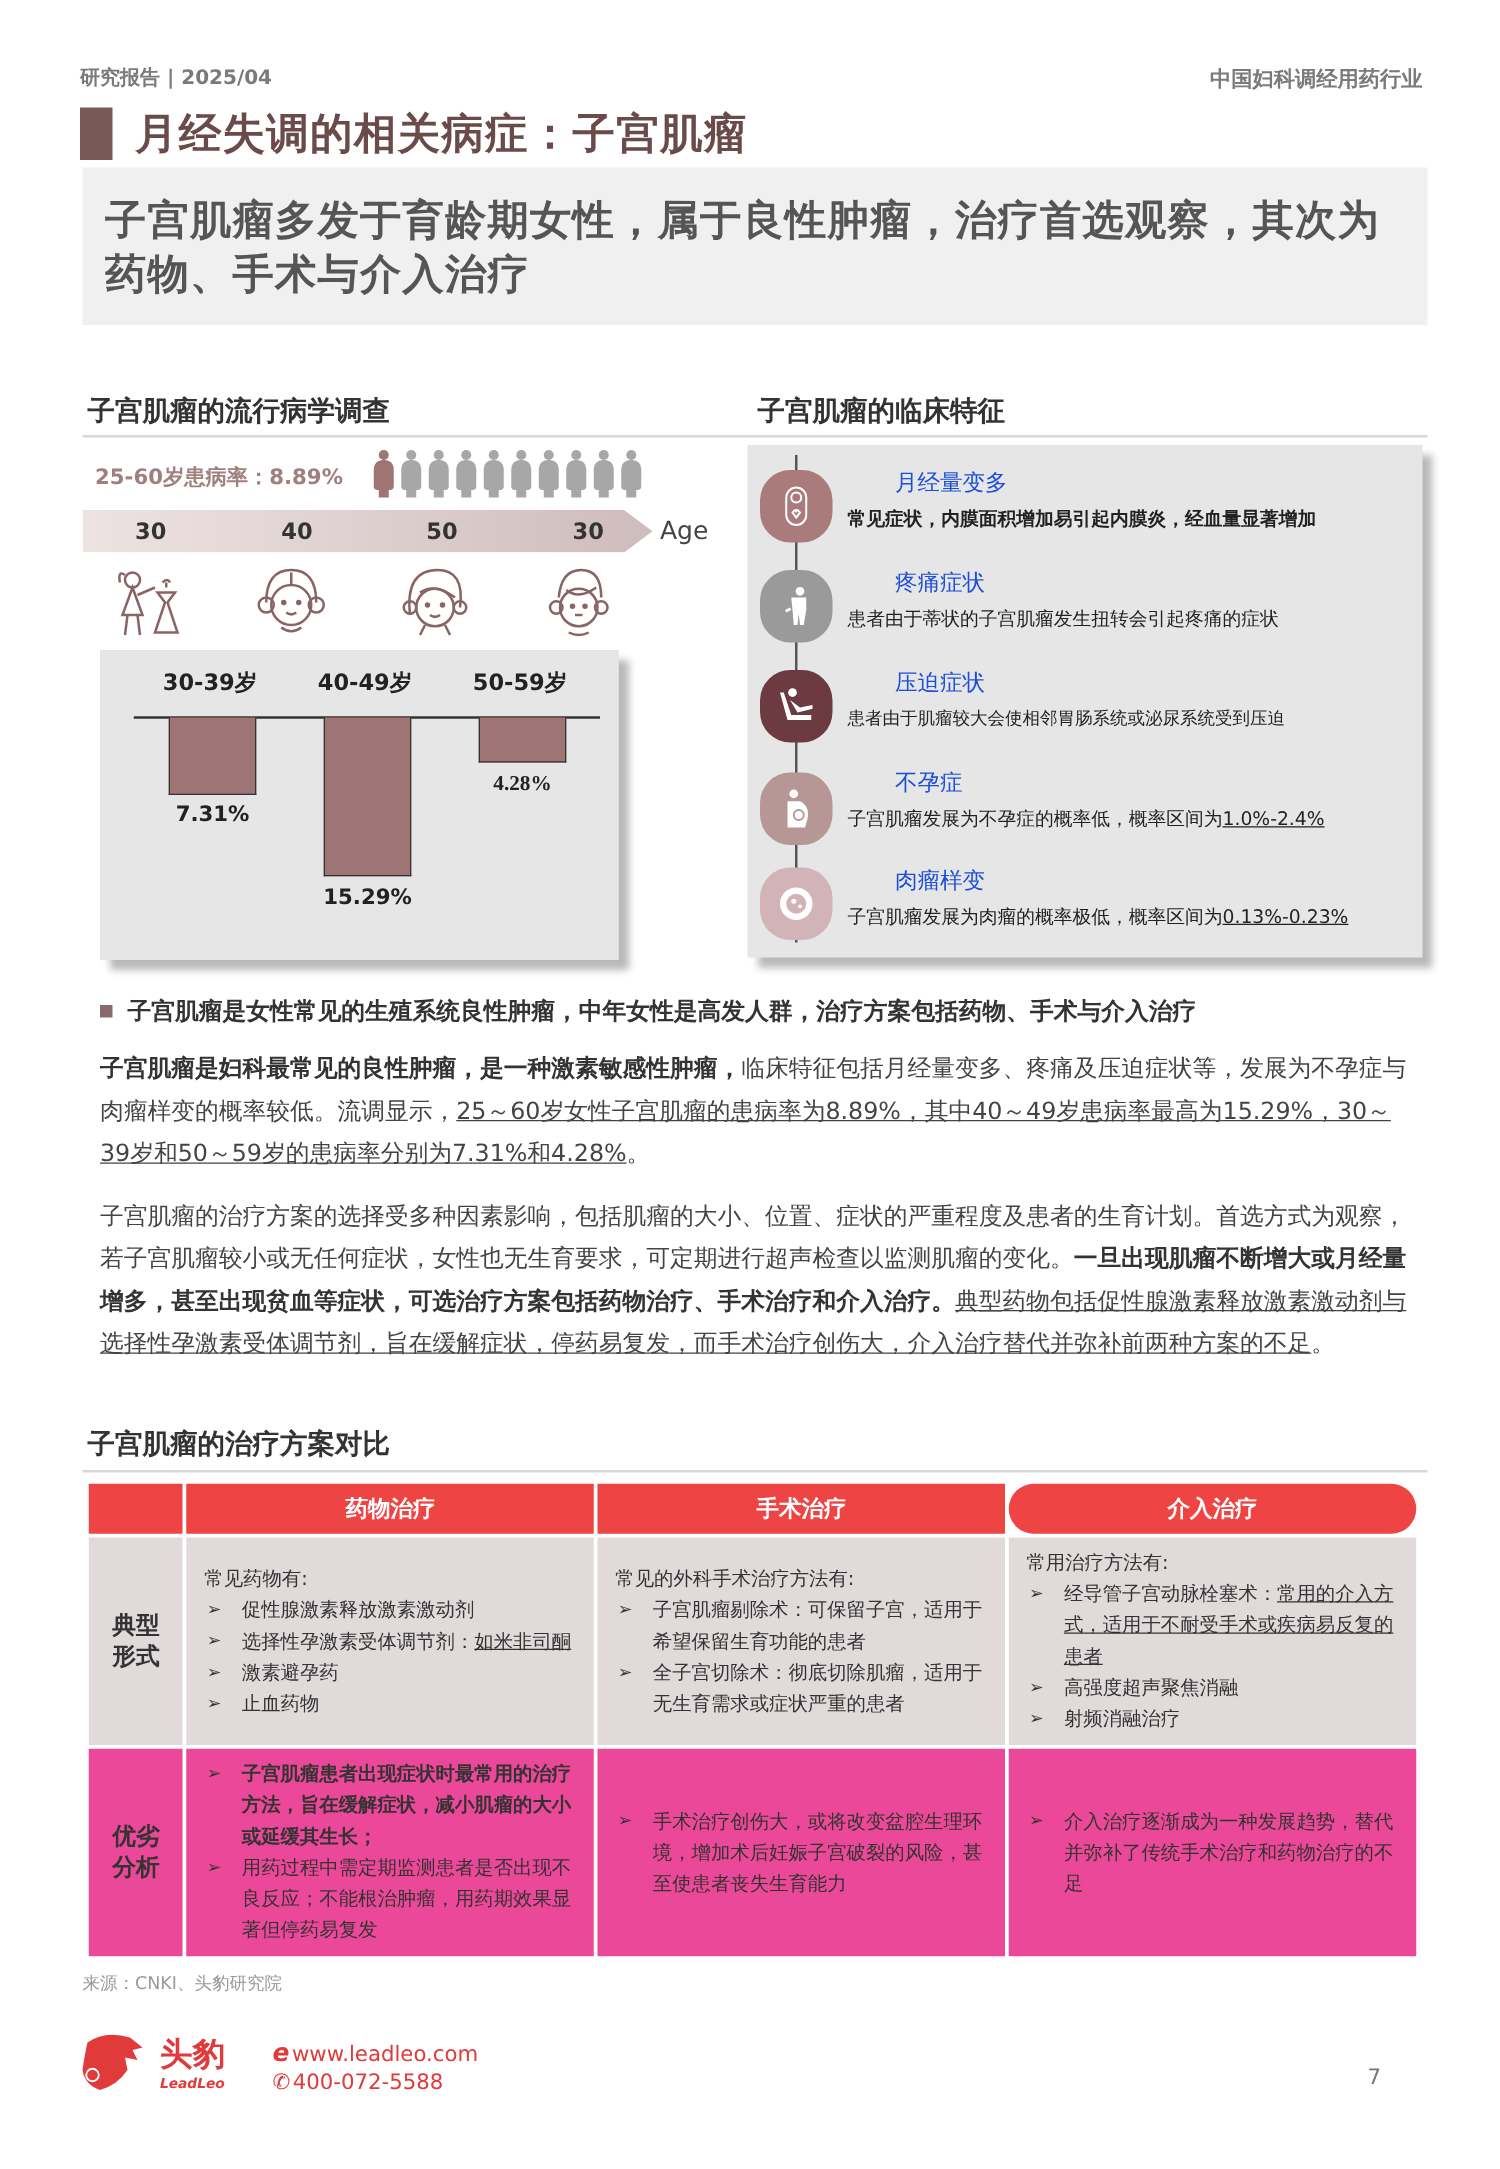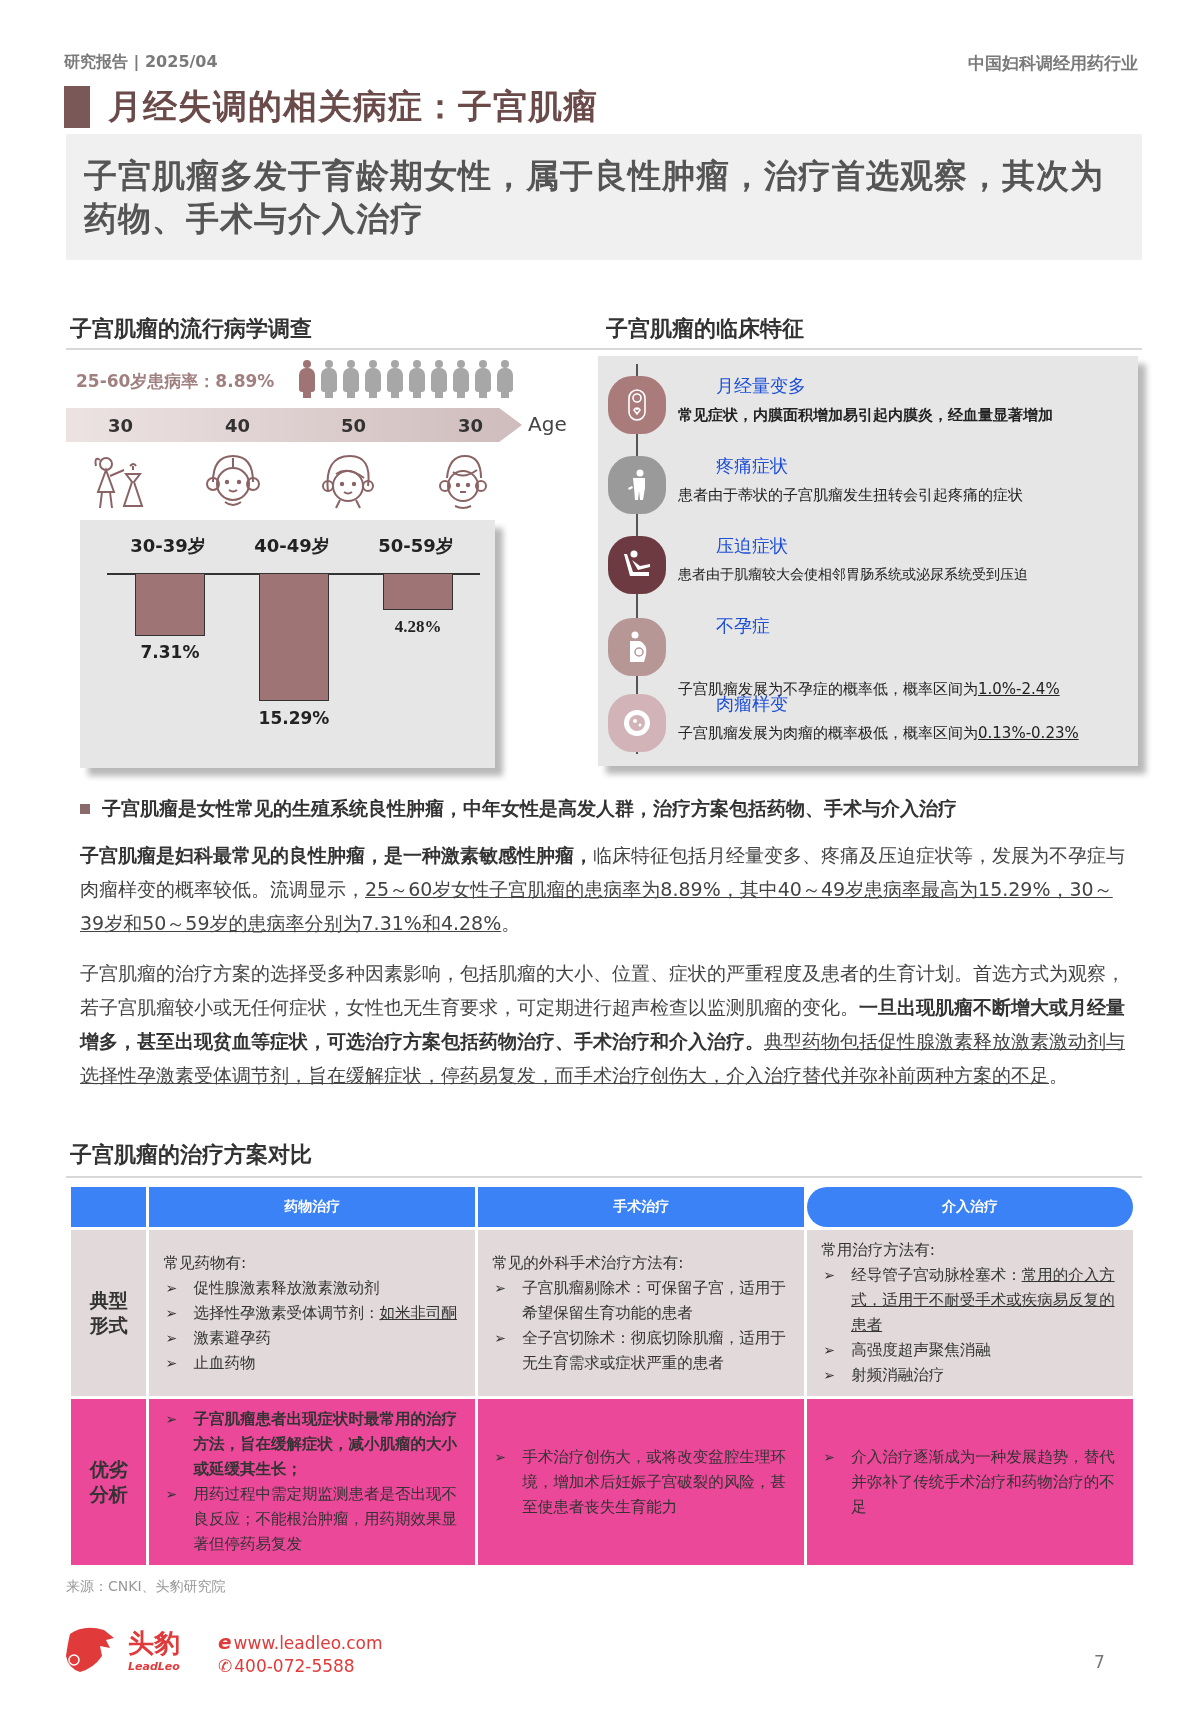--- a/index.html
+++ b/index.html
@@ -51,21 +51,21 @@
 
   
   .bullet-head { position: absolute; left: 80px; top: 796px; font-size: 19px; font-weight: bold; color: #333; display: flex; align-items: center; gap: 12px; }
   .bullet-sq { width: 10px; height: 10px; background: #8a6a6a; display: inline-block; }
   .para { position: absolute; left: 80px; width: 1052px; font-size: 19px; line-height: 34px; color: #444; }
   .para b { color: #333; }
   .para u { text-decoration: underline; }
 
   
   .tbl { position: absolute; left: 68px; top: 1184px; width: 1068px; border-collapse: separate; border-spacing: 3px; }
-  .tbl th { background: #3b82f6; color: #fff; font-size: 14px; font-weight: bold; height: 40px; }
+  .tbl th { background: #ef4444; color: #fff; font-size: 18px; font-weight: bold; height: 40px; }
   .tbl td { font-size: 15.5px; color: #333; line-height: 25px; vertical-align: middle; padding: 8px 14px; }
   .tbl tr.r1 td { background: #e2dada; }
   .tbl tr.r2 td { background: #ec4899; }
   .tbl td.rowh { text-align: center; font-size: 19px; font-weight: bold; line-height: 25px; width: 72px; padding: 0; }
   .tbl ul { list-style: none; }
   .tbl li { position: relative; padding-left: 30px; }
   .tbl li::before { content: "➢"; position: absolute; left: 2px; top: 0; font-size: 14px; }
   .tbl u { text-decoration: underline; }
   .tbl .bold { font-weight: bold; }
 
@@ -263,21 +263,21 @@
   <div class="clin-icon" style="top:262px;background:#b79696;">
     <svg viewBox="0 0 34 34">
         <g fill="#fff">
           <circle cx="15" cy="5" r="3.5"></circle>
           <path d="M10 11 h10 q8 4 6 14 l-2 7 h-14 z"></path>
         </g>
         <circle cx="19" cy="22" r="4" fill="none" stroke="#b79696" stroke-width="1.5"></circle>
       </svg>
   </div>
   <div class="clin-title" style="top:258px;">不孕症</div>
-  <div class="clin-desc" style="top:290px;margin-top:34px;"><span>子宫肌瘤发展为不孕症的概率低，概率区间为</span><u>1.0%-2.4%</u></div>
+  <div class="clin-desc" style="top:290px;"><span>子宫肌瘤发展为不孕症的概率低，概率区间为</span><u>1.0%-2.4%</u></div>
 
   <div class="clin-icon" style="top:338px;background:#d2b4b8;">
     <svg viewBox="0 0 34 34">
         <circle cx="17" cy="17" r="13" fill="#fff"></circle>
         <circle cx="17" cy="17" r="8" fill="#d2b4b8"></circle>
         <circle cx="15" cy="15" r="2" fill="#fff"></circle>
         <circle cx="20" cy="19" r="1.5" fill="#fff"></circle>
       </svg>
   </div>
   <div class="clin-title" style="top:336px;">肉瘤样变</div>

